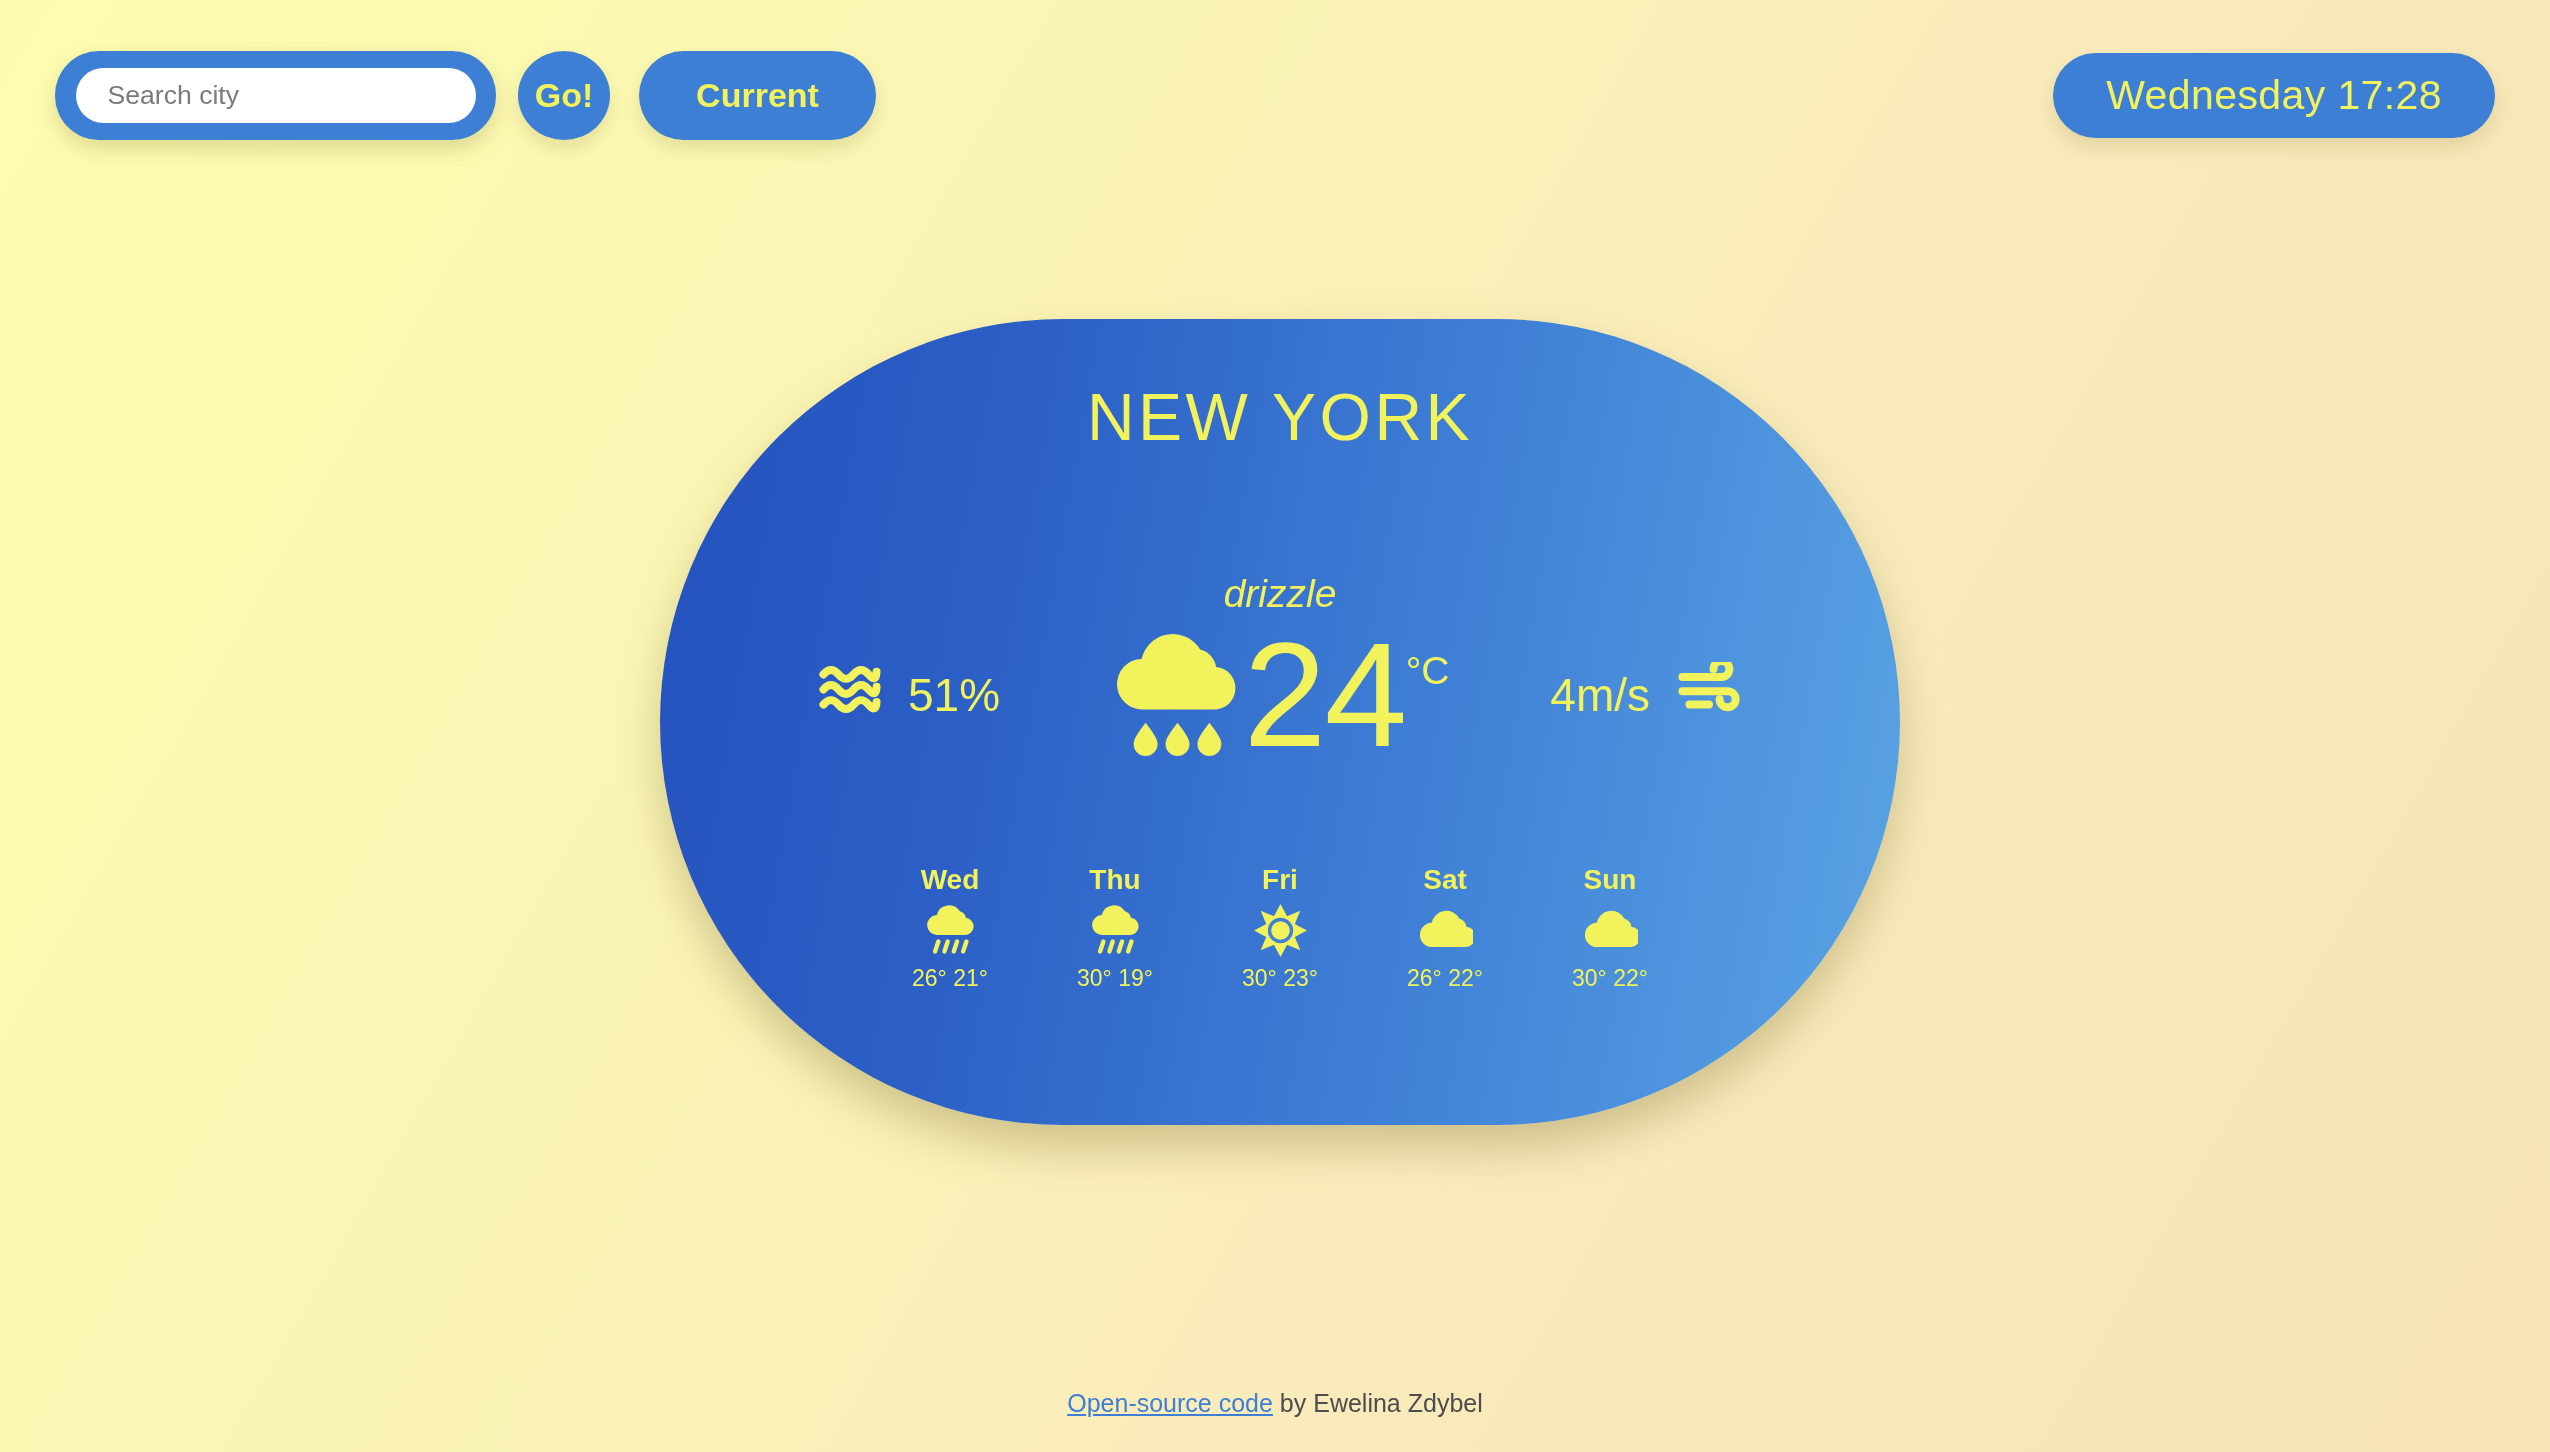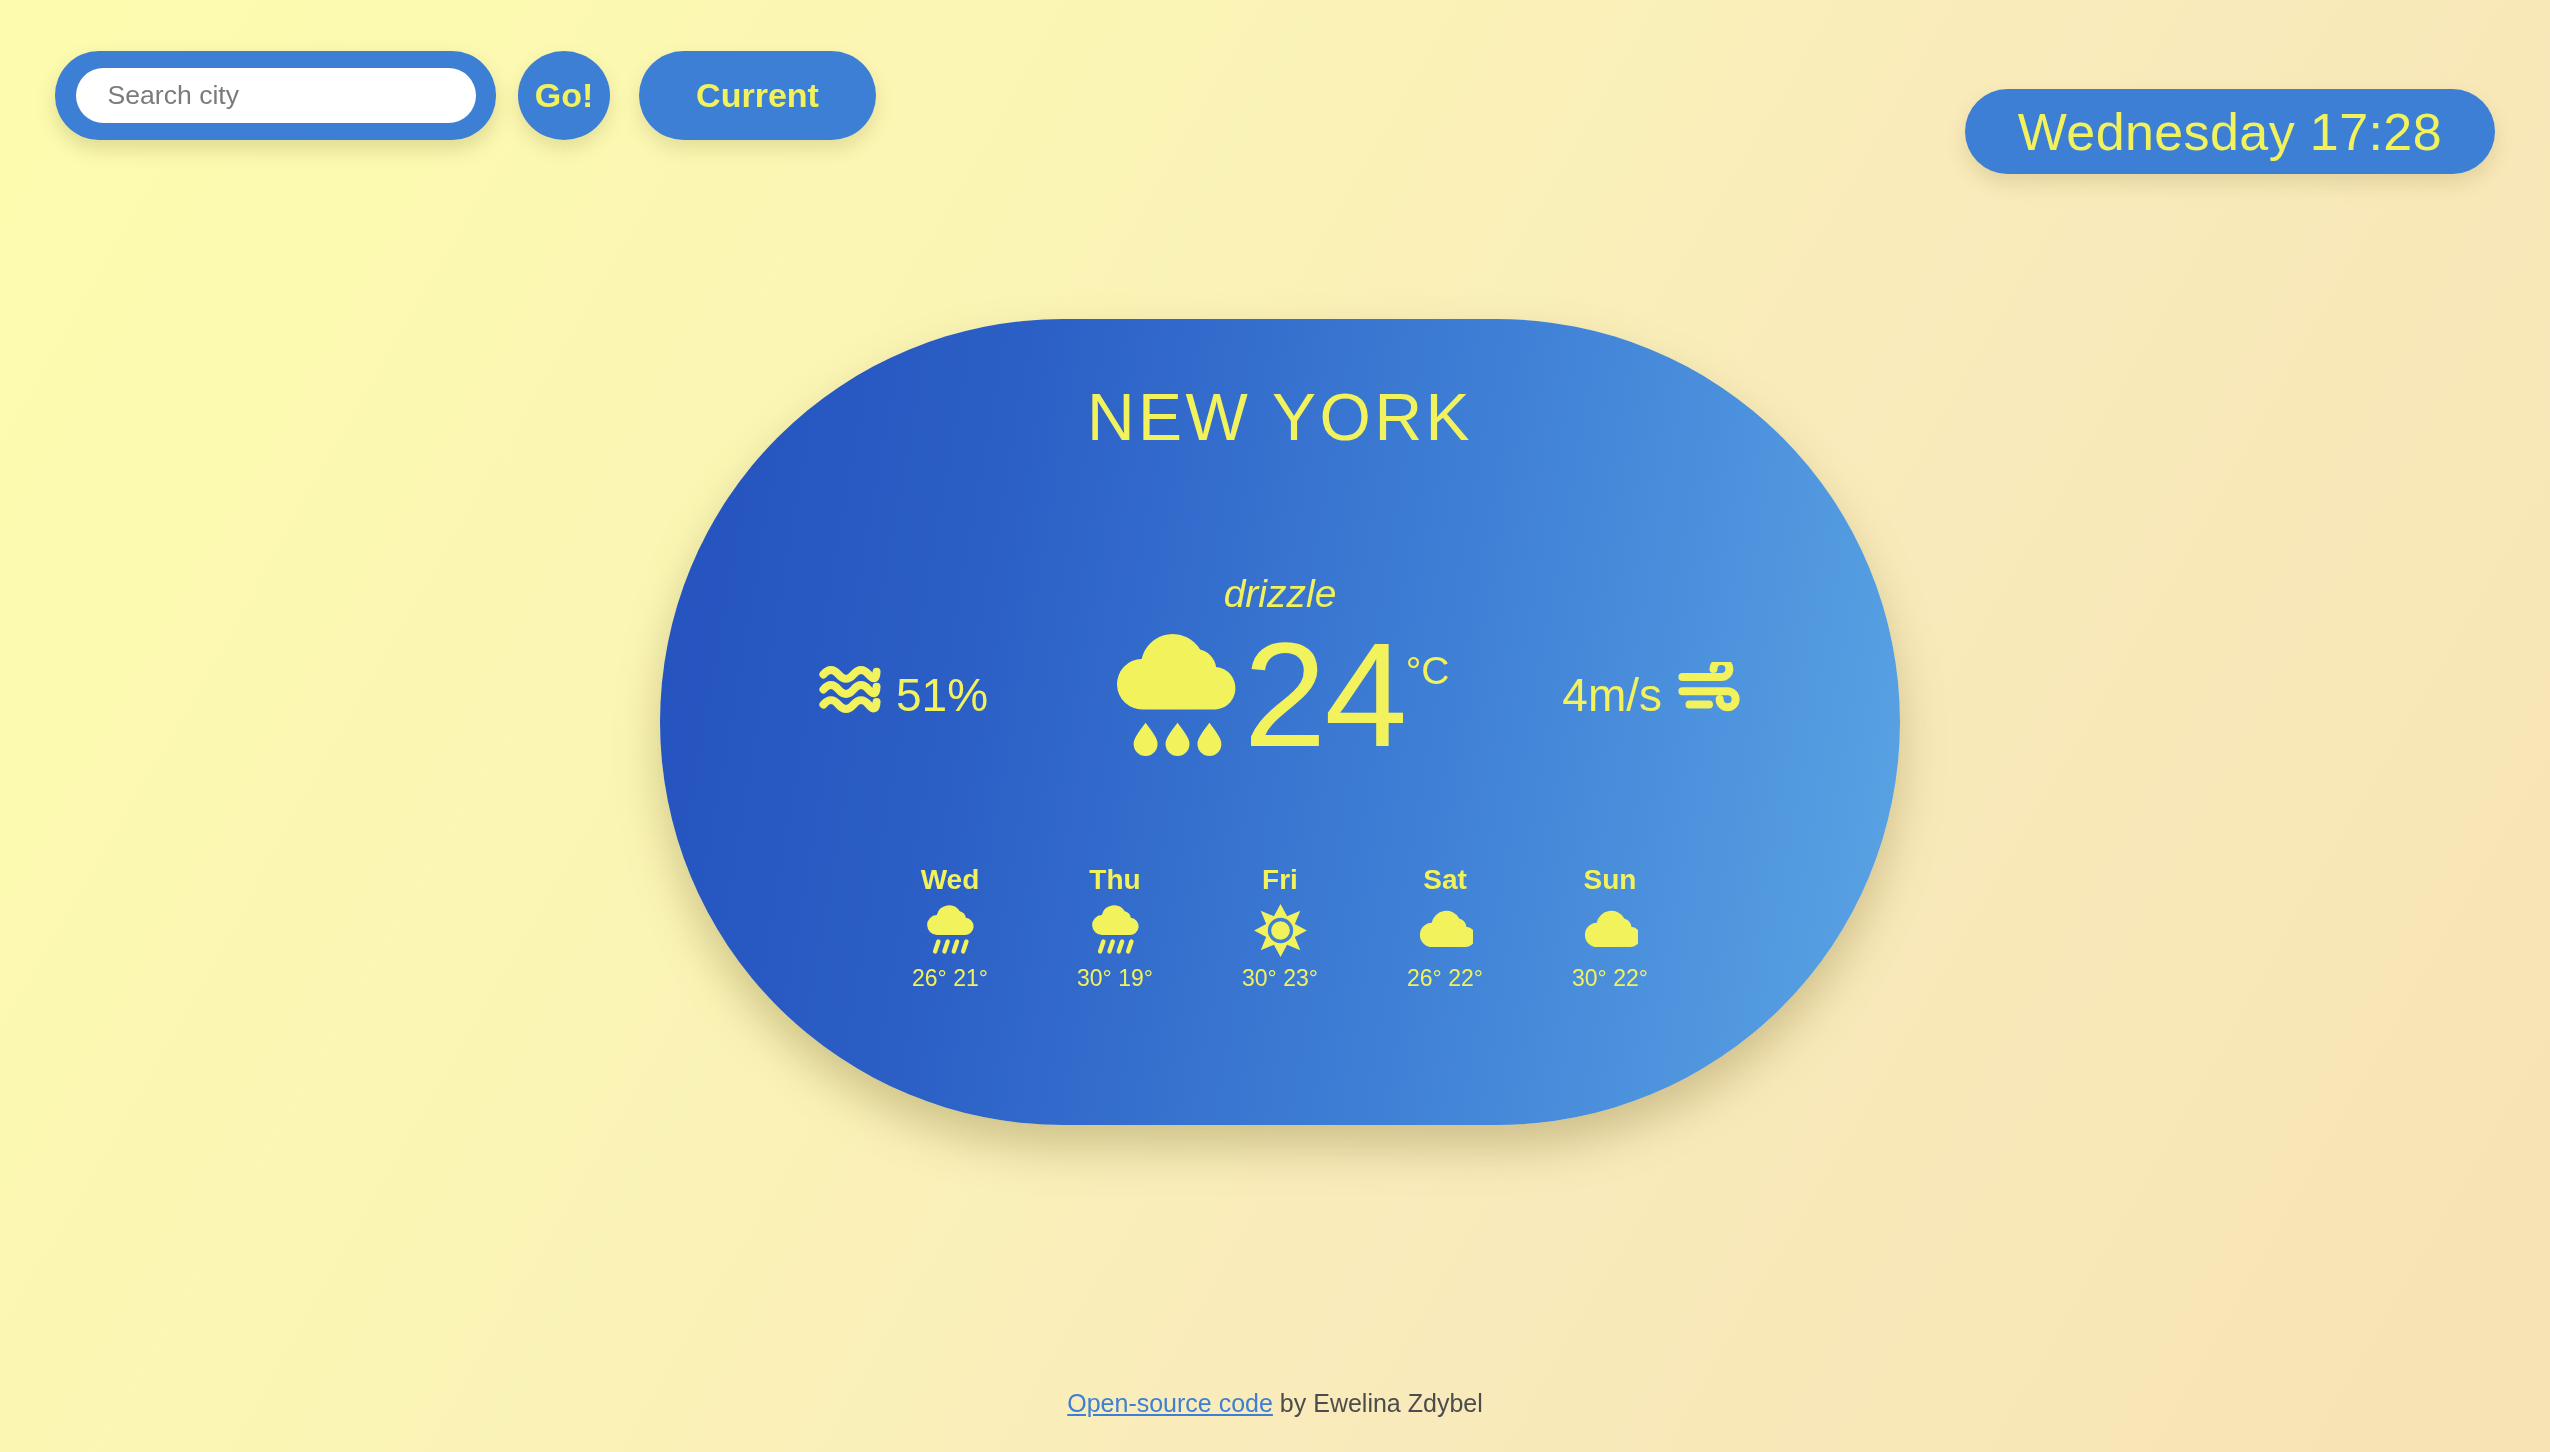--- a/index.html
+++ b/index.html
@@ -90,26 +90,25 @@
     right: 55px;
     top: 53px;
     height: 85px;
     padding: 0 53px;
     background: #3d7fd4;
     border-radius: 46px;
     display: flex;
     align-items: center;
     justify-content: center;
     color: #f2f25c;
-    font-size: 52px;
+    font-size: 41px;
     font-weight: 300;
     letter-spacing: 0.4px;
     box-shadow: 0 8.9px 19.5px rgba(120,110,40,0.18);
     white-space: nowrap;
-    margin-top: 36px;
   }
 
   
   .card {
     position: absolute;
     left: 660px;
     top: 319px;
     width: 1240px;
     height: 806px;
     border-radius: 403px;
@@ -148,21 +147,21 @@
     height: 168px;
     display: flex;
     align-items: center;
     justify-content: space-between;
     padding: 0 159px;
   }
 
   .metric {
     display: flex;
     align-items: center;
-    gap: 15px;
+    gap: 27px;
     font-size: 46px;
     font-weight: 300;
     color: #f2f25c;
     flex: 0 0 auto;
     width: 266px;
   }
   .metric.wind { justify-content: flex-end; }
 
   .temp-block {
     display: flex;

